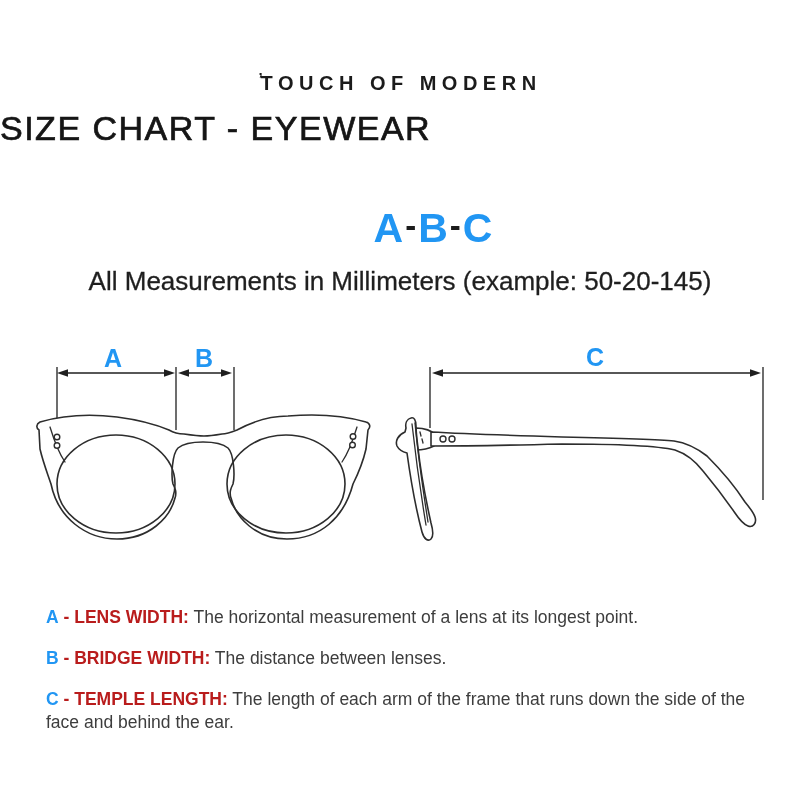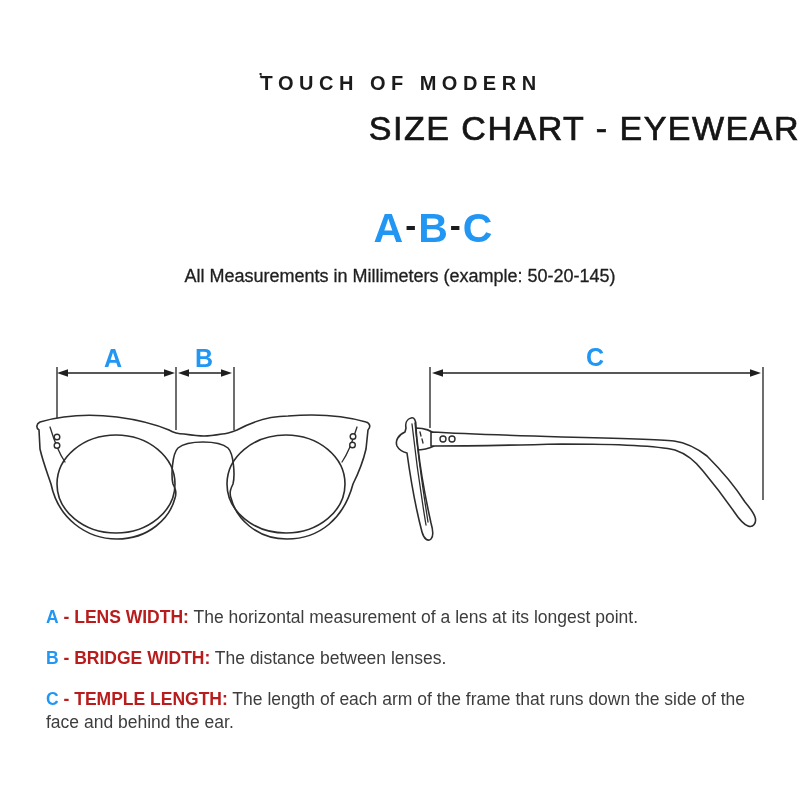--- a/index.html
+++ b/index.html
@@ -6,32 +6,32 @@
   body{
     width:800px;height:800px;background:#ffffff;position:relative;overflow:hidden;
     font-family:"Liberation Sans",sans-serif;
   }
   .logo{
     position:absolute;top:69px;left:0;width:800px;text-align:center;
     font-size:20px;font-weight:700;letter-spacing:5.5px;color:#1b1b1b;white-space:nowrap;
   }
   .logo .mark{font-size:15px;vertical-align:7px;letter-spacing:0;margin-right:-2px;}
   .title{
-    position:absolute;top:109px;left:0;width:800px;text-align:right;
+    position:absolute;top:109px;left:0;width:800px;text-align:left;
     font-size:34px;font-weight:400;letter-spacing:1.5px;color:#151515;
     -webkit-text-stroke:0.7px #151515;white-space:nowrap;
   }
   .formula{
     position:absolute;top:205px;left:0;width:800px;text-align:center;
     font-size:41px;font-weight:700;color:#2196f3;white-space:nowrap;margin-left:33px;
   }
   .formula .sep{color:#1c1c1c;font-size:33px;vertical-align:5px;margin:0 2px;}
   .note{
     position:absolute;top:266px;left:0;width:800px;text-align:center;
-    font-size:18px;color:#1f1f1f;-webkit-text-stroke:0.3px #1f1f1f;white-space:nowrap;
+    font-size:26px;color:#1f1f1f;-webkit-text-stroke:0.3px #1f1f1f;white-space:nowrap;
   }
   .diagram{position:absolute;top:320px;left:0;}
   .meas-line{stroke:#1f1f1f;stroke-width:1.3;fill:none;}
   .meas-head{fill:#1f1f1f;stroke:none;}
   .meas-label{
     fill:#2196f3;font-size:25px;font-weight:700;
     font-family:"Liberation Sans",sans-serif;text-anchor:middle;
   }
   .glass{fill:#ffffff;stroke:#2d2d2d;stroke-width:1.6;stroke-linejoin:round;stroke-linecap:round;}
   .glass-open{fill:none;stroke:#2d2d2d;stroke-width:1.6;stroke-linejoin:round;stroke-linecap:round;}

